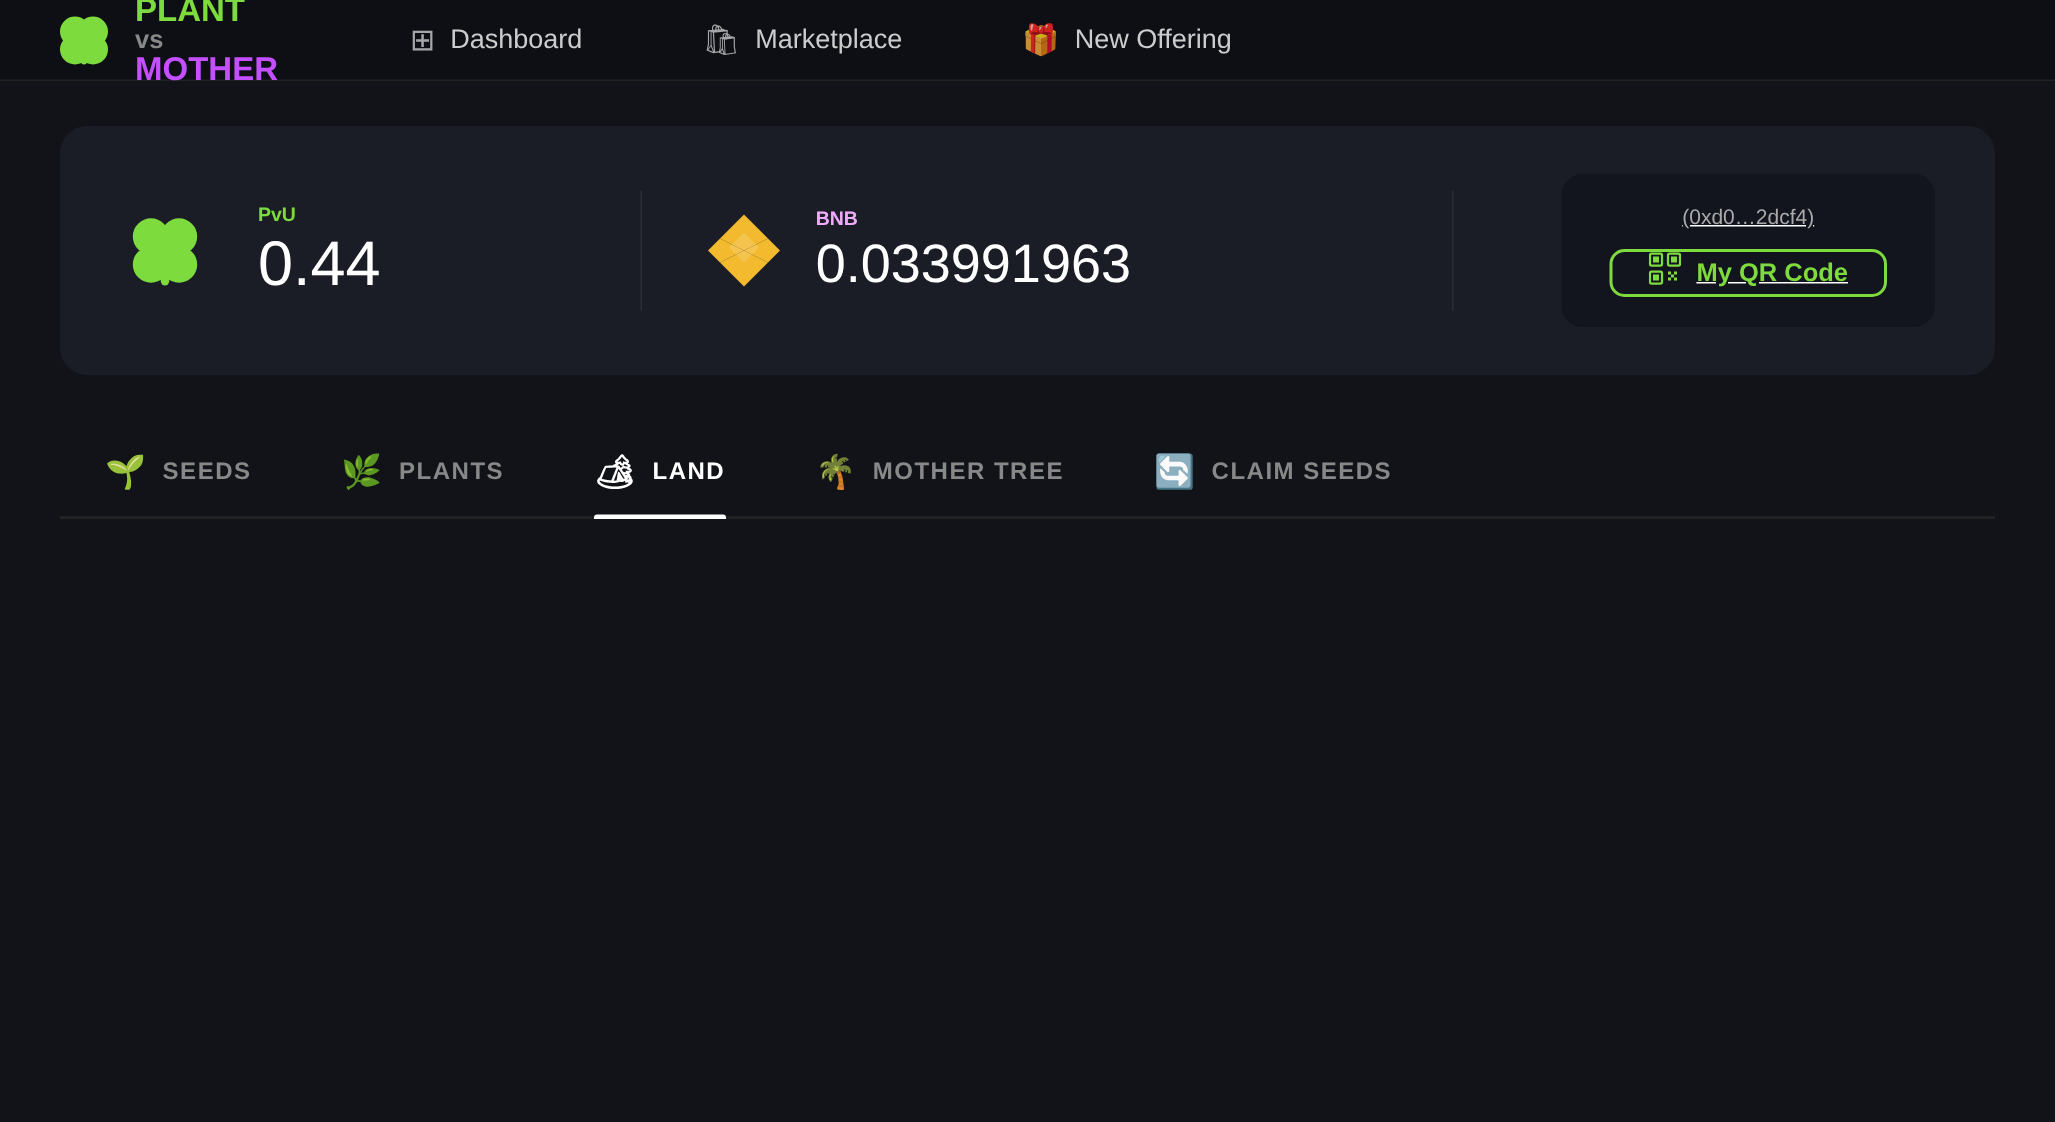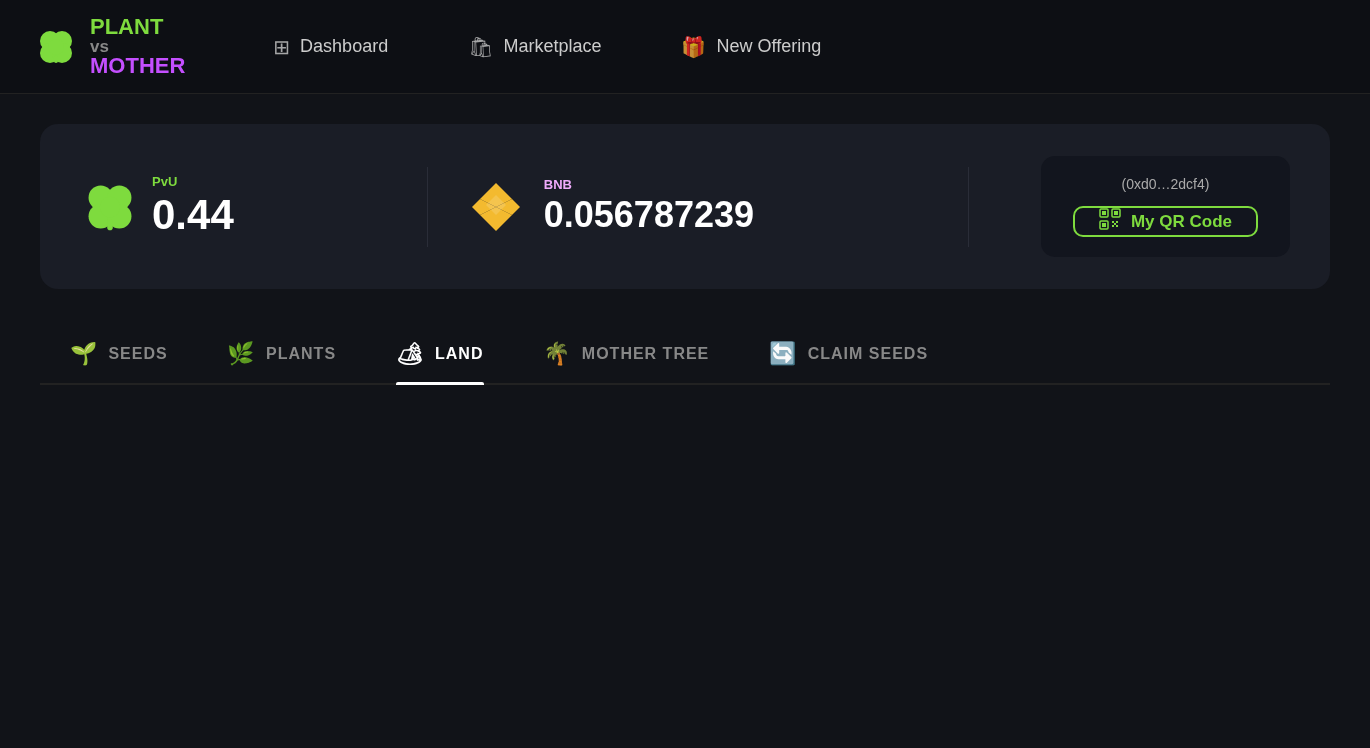--- a/index.html
+++ b/index.html
@@ -11,21 +11,21 @@
       min-height: 748px;
       overflow-x: hidden;
     }
 
     
     .navbar {
       background: #0d0f14;
       display: flex;
       align-items: center;
       padding: 0 32px;
-      height: 94px;
+      height: 54px;
       border-bottom: 1px solid #222;
     }
     .logo-wrap {
       display: flex;
       align-items: center;
       margin-right: 48px;
     }
     .logo-text {
       font-size: 22px;
       font-weight: 900;
@@ -75,21 +75,21 @@
       padding: 32px 40px;
       display: flex;
       align-items: center;
       gap: 0;
       margin-bottom: 40px;
     }
 
     .balance-section {
       display: flex;
       align-items: center;
-      gap: 12px;
+      gap: 32px;
       flex: 1;
     }
 
     .pvu-icon {
       width: 60px;
       height: 60px;
       display: flex;
       align-items: center;
       justify-content: center;
     }
@@ -104,21 +104,21 @@
       flex-direction: column;
     }
     .balance-label {
       font-size: 13px;
       color: #7edb3e;
       font-weight: 600;
       margin-bottom: 2px;
     }
     .balance-value {
       font-size: 36px;
-      font-weight: 700;
+      font-weight: 400;
       color: #fff;
     }
 
     .divider-v {
       width: 1px;
       height: 80px;
       background: #2a2d38;
       margin: 0 40px;
     }
 
@@ -163,20 +163,21 @@
     .qr-section {
       background: #12151e;
       border-radius: 14px;
       padding: 20px 32px;
       display: flex;
       flex-direction: column;
       align-items: center;
       gap: 14px;
       margin-left: 32px;
       min-width: 230px;
+      text-decoration: underline;
     }
 
     .wallet-address {
       color: #aaa;
       font-size: 14px;
     }
 
     .qr-btn {
       background: transparent;
       border: 2px solid #7edb3e;
@@ -311,21 +312,21 @@
         <svg width="56" height="56" viewBox="0 0 56 56">
           <polygon points="28,4 44,20 28,28 12,20" fill="#F3BA2F"></polygon>
           <polygon points="44,20 52,28 44,36 28,28" fill="#F3BA2F"></polygon>
           <polygon points="28,28 44,36 28,52 12,36" fill="#F3BA2F"></polygon>
           <polygon points="12,20 28,28 12,36 4,28" fill="#F3BA2F"></polygon>
           <polygon points="28,16 38,26 28,36 18,26" fill="#fff" opacity="0.15"></polygon>
         </svg>
       </div>
       <div class="balance-info">
         <span class="balance-label" style="color:#f0abfc;">BNB</span>
-        <span class="balance-value" style="font-size:36px;">0.056787239</span>
+        <span class="balance-value" style="font-size:36px;">0.033991963</span>
       </div>
     </div>
 
     <div class="divider-v"></div>
 
 
     <div class="qr-section">
       <span class="wallet-address">(0xd0…2dcf4)</span>
       <button class="qr-btn">
         <span style="font-size:20px;">

